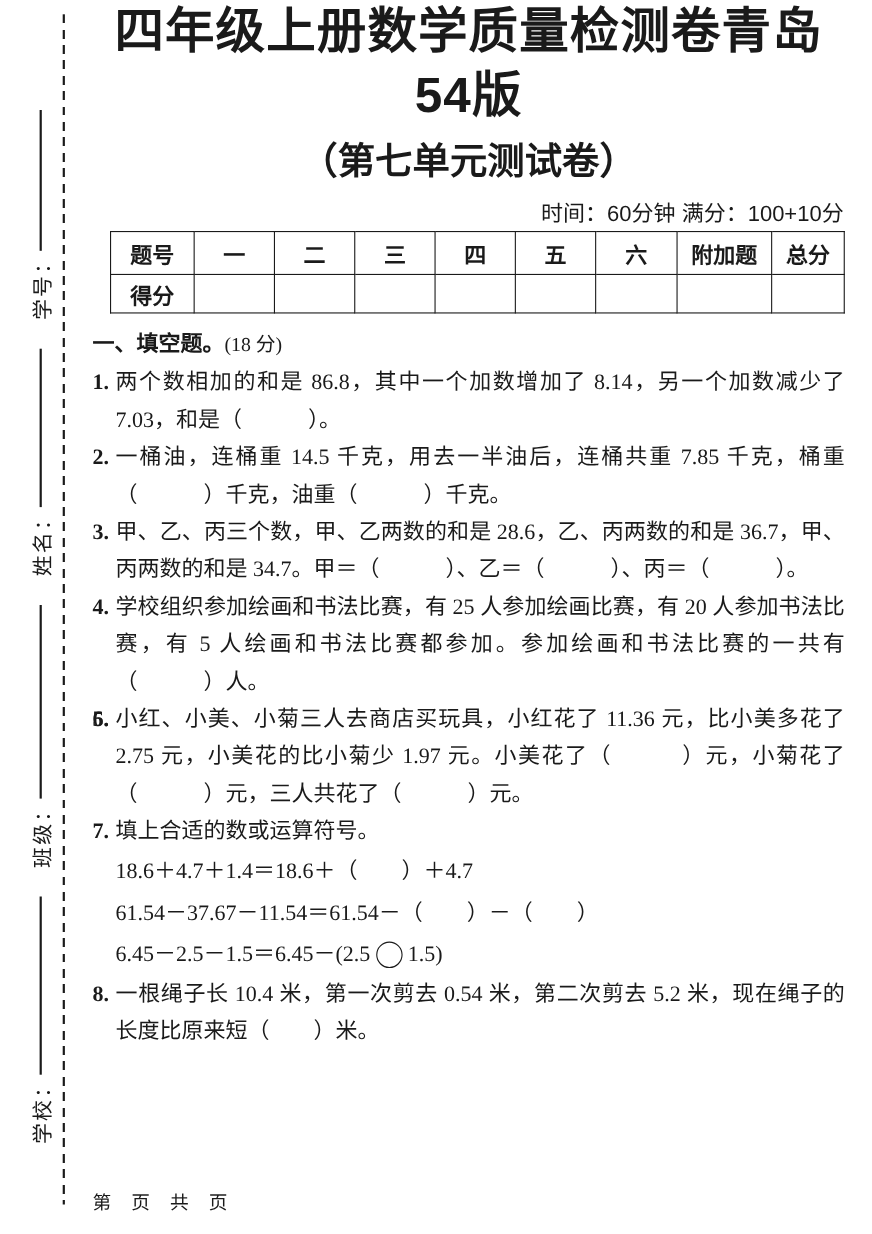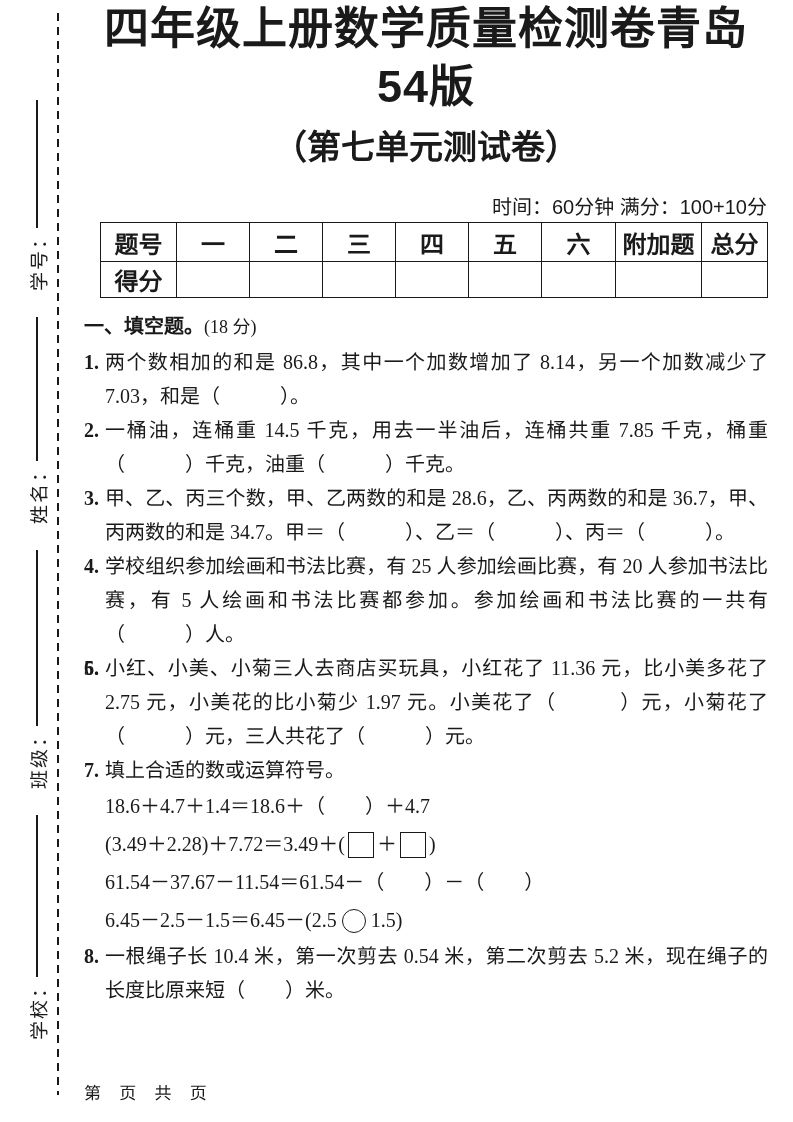--- a/index.html
+++ b/index.html
@@ -34,31 +34,31 @@
     text-align: center;
     font-family: "Liberation Sans", "DejaVu Sans", sans-serif;
     font-weight: bold; font-size: 45px; line-height: 58px; letter-spacing: 1px;
   }
   .page-subtitle {
     margin-top: 10px; text-align: center;
     font-family: Liberation Serif, serif;
     font-weight: bold; font-size: 34px; line-height: 44px;
   }
   .time-row {
-    margin-top: 24px; text-align: right;
+    margin-top: 12px; text-align: right;
     font-family: "Liberation Sans", "DejaVu Sans", sans-serif;
     font-size: 20px; line-height: 26px; padding-right: 1px;
   }
   table.score-table {
     border-collapse: collapse; table-layout: fixed;
     margin-left: 16px; width: 667px; margin-top: 2px;
     font-family: "Liberation Sans", "DejaVu Sans", sans-serif;
   }
   table.score-table, .score-table th, .score-table td { border: 1.6px solid #1a1a1a; }
-  .score-table th, .score-table td { text-align: center; font-weight: bold; font-size: 24px; }
+  .score-table th, .score-table td { text-align: center; font-weight: bold; font-size: 20px; }
   .score-table tr:nth-child(1) th { height: 39px; }
   .score-table tr:nth-child(2) th, .score-table tr:nth-child(2) td { height: 35px; }
 
   .section-heading { margin-top: 13px; font-size: 20px; line-height: 30px; }
   .section-heading .sec-title {
     font-family: "Liberation Sans", "DejaVu Sans", sans-serif; font-weight: bold;
   }
   .section-heading .sec-points { font-size: 18px; }
 
   .questions { margin-top: 3px; }
@@ -180,23 +180,20 @@
 
     <div class="question">
       <span class="qnum">6.</span>
       <span>小红、小美、小菊三人去商店买玩具，小红花了 11.36 元，比小美多花了 2.75 元，小美花的比小菊少 1.97 元。小美花了（　　　）元，小菊花了（　　　）元，三人共花了（　　　）元。</span>
     </div>
 
     <div class="question">
       <span class="qnum">7.</span>
       <span>填上合适的数或运算符号。</span>
       <div class="expr-line">18.6＋4.7＋1.4＝18.6＋（　　）＋4.7</div>
-      <div class="expr-line">
-        <span>(3.49＋2.28)＋7.72＝3.49＋(</span><span class="answer-box"></span><span>＋</span><span class="answer-box"></span><span>)</span>
-      </div>
       <div class="expr-line">61.54－37.67－11.54＝61.54－（　　）－（　　）</div>
       <div class="expr-line">
         <span>6.45－2.5－1.5＝6.45－(2.5</span><span class="operator-circle"></span><span>1.5)</span>
       </div>
     </div>
 
     <div class="question">
       <span class="qnum">8.</span>
       <span>一根绳子长 10.4 米，第一次剪去 0.54 米，第二次剪去 5.2 米，现在绳子的长度比原来短（　　）米。</span>
     </div>

